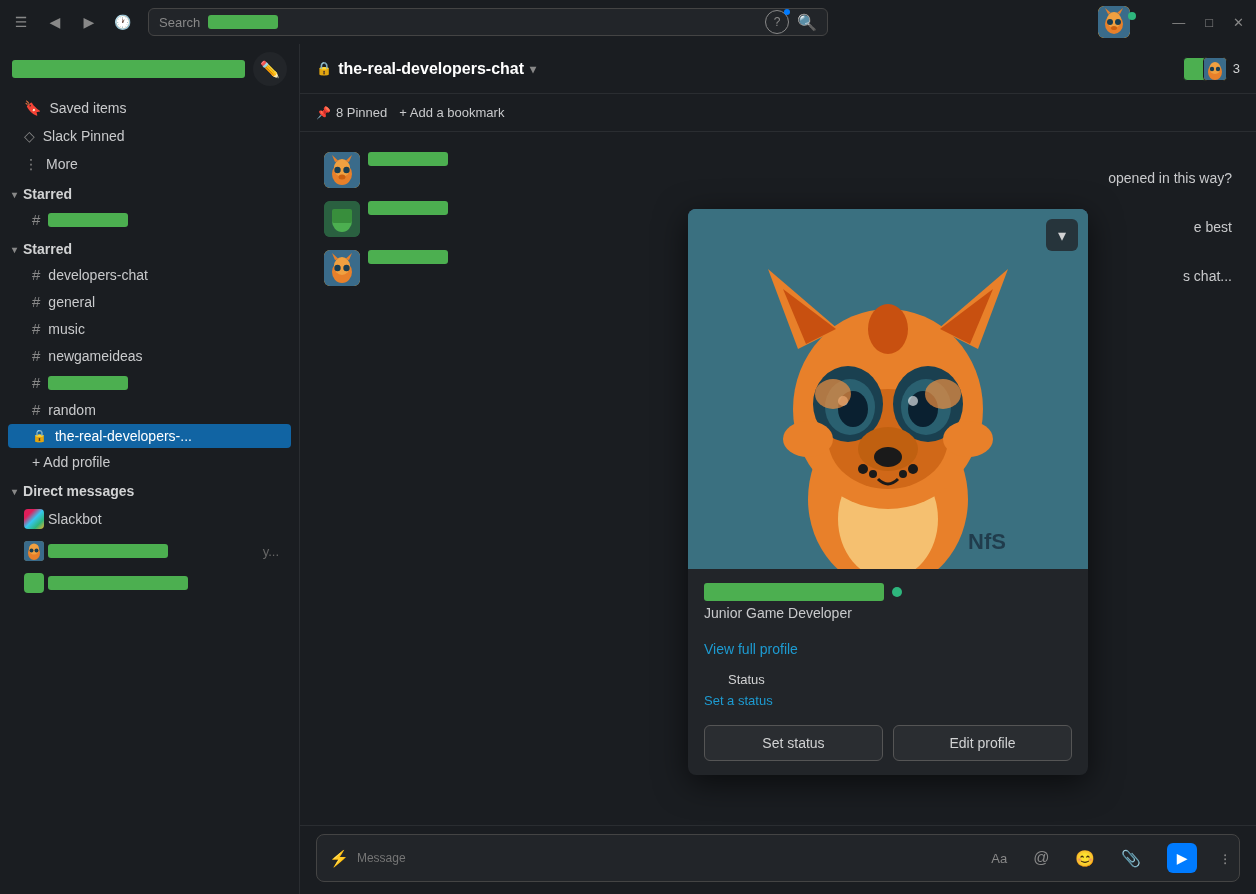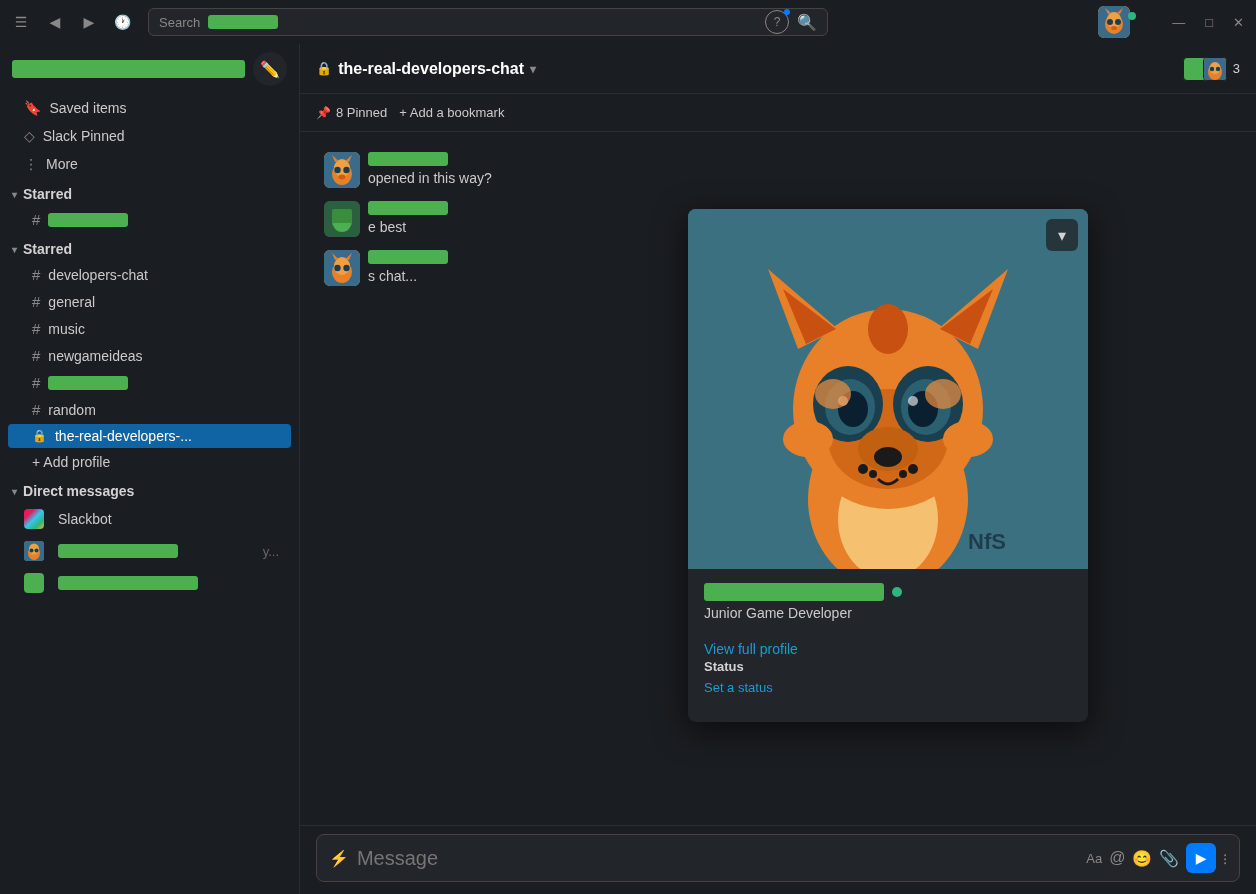--- a/index.html
+++ b/index.html
@@ -220,21 +220,21 @@
       background: #4caf50;
       border-radius: 3px;
       flex: 1;
       max-width: 80px;
     }
 
     .dm-item {
       display: flex;
       align-items: center;
       padding: 5px 12px 5px 16px;
-      gap: 14px;
+      gap: 4px;
       cursor: pointer;
       border-radius: 4px;
       margin: 1px 8px;
       font-size: 14px;
       color: #c9cacc;
     }
     .dm-avatar {
       width: 20px;
       height: 20px;
       border-radius: 4px;
@@ -332,20 +332,21 @@
       gap: 4px;
     }
     .messages-area::-webkit-scrollbar { width: 6px; }
     .messages-area::-webkit-scrollbar-thumb { background: #444; border-radius: 3px; }
 
     .message-row {
       display: flex;
       gap: 8px;
       padding: 4px 8px;
       border-radius: 4px;
+      text-align: right;
     }
     .msg-avatar {
       width: 36px;
       height: 36px;
       border-radius: 6px;
       flex-shrink: 0;
       overflow: hidden;
     }
     .msg-avatar-inner {
       width: 100%;
@@ -400,25 +401,25 @@
       font-size: 16px;
       cursor: pointer;
       flex-shrink: 0;
     }
     .message-input {
       flex: 1;
       background: transparent;
       border: none;
       outline: none;
       color: #22c55e;
-      font-size: 20px;
+      font-size: 12px;
     }
     .input-actions {
       display: flex;
-      gap: 7px;
+      gap: 26px;
       align-items: center;
     }
     .input-action-btn {
       color: #888;
       font-size: 16px;
       cursor: pointer;
     }
     .send-btn {
       width: 30px;
       height: 30px;
@@ -504,30 +505,31 @@
       font-size: 14px;
       color: #c9cacc;
       margin-bottom: 20px;
     }
     .view-profile-link {
       font-size: 14px;
       color: #1d9bd1;
       cursor: pointer;
       text-decoration: none;
       display: block;
-      margin-bottom: 2px;
+      margin-bottom: 15px;
     }
     .status-section {
       margin-bottom: 12px;
     }
     .status-label {
       font-size: 13px;
-      font-weight: 700;
+      font-weight: 400;
       color: #d1d2d3;
       margin-bottom: 4px;
+      margin-left: 24px;
     }
     .set-status-link {
       font-size: 13px;
       color: #1d9bd1;
       cursor: pointer;
     }
     .profile-actions {
       display: flex;
       gap: 10px;
       padding-top: 4px;
@@ -882,17 +884,21 @@
           <div class="online-dot"></div>
         </div>
         <div class="profile-title">Junior Game Developer</div>
         <a class="view-profile-link">View full profile</a>
 
         <div class="status-section">
           <div class="status-label">Status</div>
           <span class="set-status-link">Set a status</span>
         </div>
 
+        <div class="profile-actions">
+          <button class="profile-btn">Set status</button>
+          <button class="profile-btn">Edit profile</button>
+        </div>
       </div>
     </div>
 
   </div>
 </div>
 
 </body></html>

